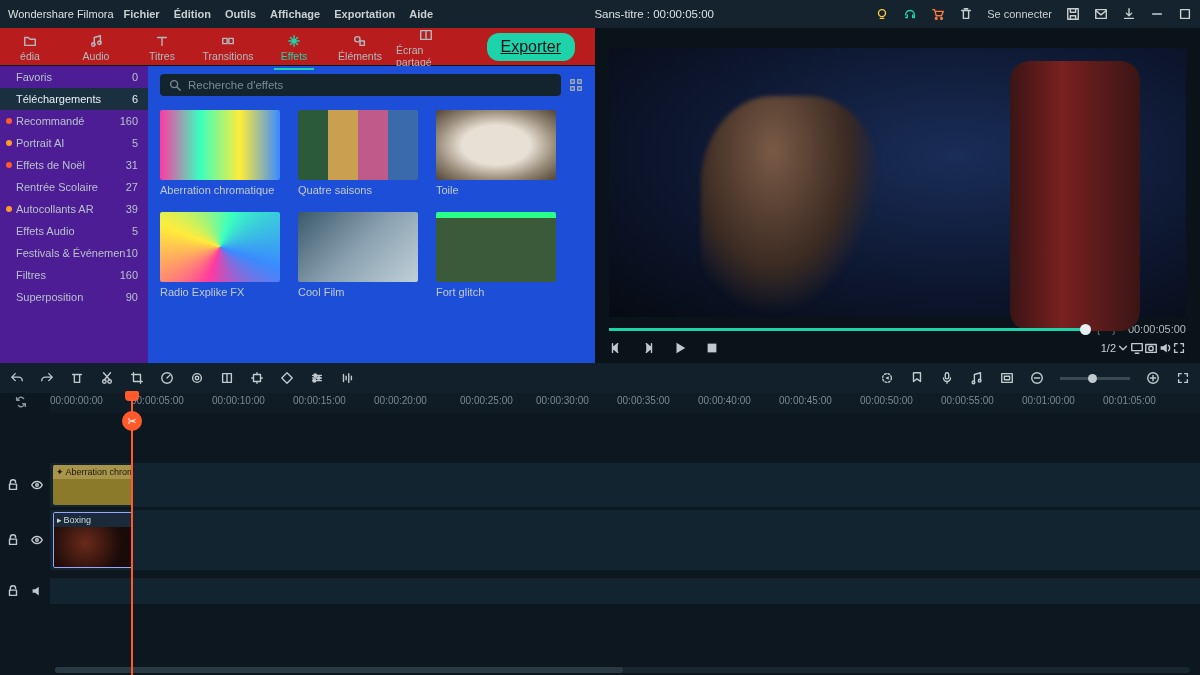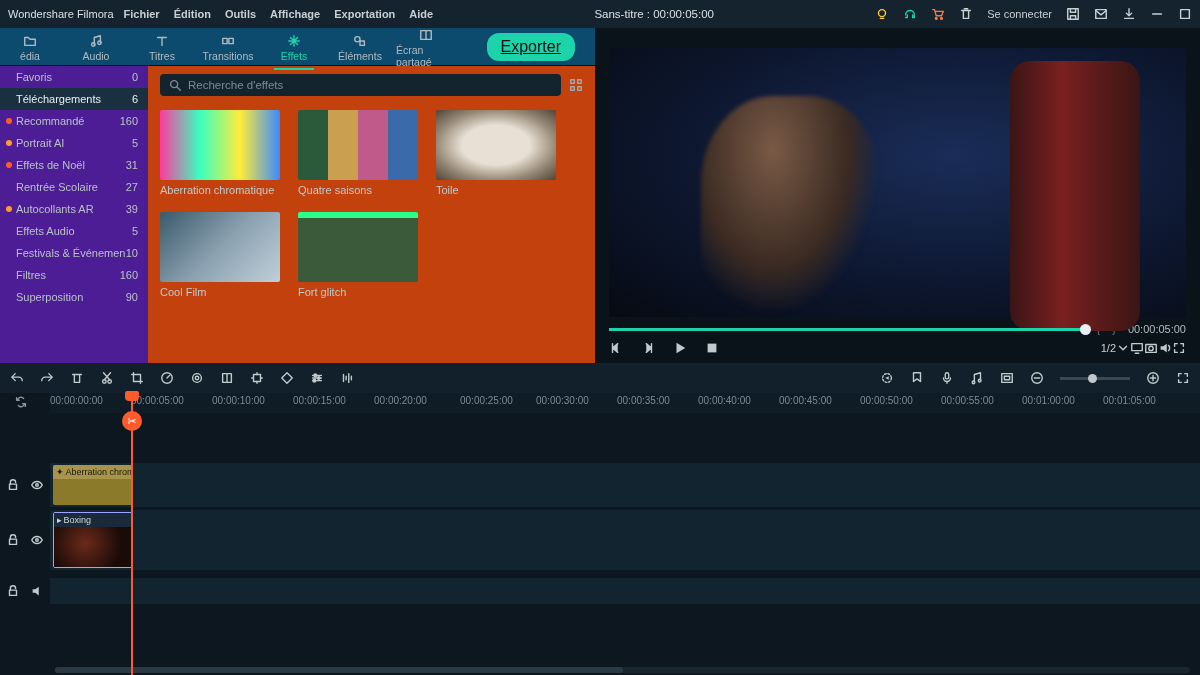--- a/index.html
+++ b/index.html
@@ -8,32 +8,32 @@
 .titlebar .app-name { font-size:11px; color:#d8e0e4; }
 .titlebar .menu { display:flex; gap:14px; font-size:11px; color:#c8d0d4;font-weight:bold; }
 .titlebar .menu span { cursor:pointer; }
 .titlebar .doc-title { flex:1; text-align:center; font-size:11.5px; color:#d8e0e4; }
 .titlebar .right-icons { display:flex; gap:14px; align-items:center; }
 .ico { width:14px; height:14px; display:inline-flex; align-items:center; justify-content:center; cursor:pointer; }
 .ico svg { width:100%; height:100%; }
 
 .upper { display:flex; height:335px; }
 .left-pane { width:595px; display:flex; flex-direction:column; background:#0f1a21; }
-.media-tabs { height:38px; display:flex; align-items:center; padding:0 8px 0 0; background:#0c4a6e; gap:6px; border-bottom:1px solid #0a1318; }
+.media-tabs { height:38px; display:flex; align-items:center; padding:0 8px 0 0; background:#b91c1c; gap:6px; border-bottom:1px solid #0a1318; }
 .media-tab { display:flex; flex-direction:column; align-items:center; gap:2px; width:60px; cursor:pointer; color:#b0bbc0; font-size:10.5px; padding-top:3px;}
 .media-tab.active { color:#1dd3a9; position:relative; }
 .media-tab.active::after { content:""; position:absolute; bottom:-8px; left:10px; right:10px; height:2px; background:#1dd3a9; }
 .export-btn { margin-left:auto; background:#1dd3a9; color:#0b1218; padding:5px 14px; border-radius:12px; font-size:16px; cursor:pointer; margin-right:12px;text-decoration:underline;}
 .body-row { display:flex; flex:1; min-height:0; }
 .sidebar { width:148px; background:#4c1d95; overflow:hidden; }
 .side-item { display:flex; align-items:center; justify-content:space-between; padding:5px 10px 5px 6px; font-size:11px; color:#b8c2c6; cursor:pointer; }
 .side-item .dot { width:6px;height:6px;border-radius:50%; margin-right:4px; }
 .side-item span.lbl { flex:1; white-space:nowrap; overflow:hidden; text-overflow:ellipsis; }
 .side-item.active { background:#1a3040; color:#e8f0f4; }
-.effects-area { flex:1; display:flex; flex-direction:column; background:#c2410c; padding:8px 12px; }
+.effects-area { flex:1; display:flex; flex-direction:column; background:#1d4ed8; padding:8px 12px; }
 .search-row { display:flex; align-items:center; gap:8px; margin-bottom:14px; }
 .search-box { flex:1; background:#14242f; border-radius:4px; padding:4px 8px; display:flex; align-items:center; gap:6px; color:#7b8a92; font-size:11.5px; }
 .grid-icon { width:14px; height:14px; cursor:pointer; color:#a0aab0; }
 .eff-grid { display:flex; flex-wrap:wrap; gap:16px 18px; align-content:flex-start; }
 .eff-item { width:120px; cursor:pointer; }
 .thumb { width:120px; height:70px; border-radius:2px; position:relative; overflow:hidden; }
 .eff-label { font-size:11px; color:#c0c9cd; margin-top:4px; white-space:nowrap; overflow:hidden; text-overflow:ellipsis;}
 
 .preview-pane { flex:1; background:#0b131a; display:flex; flex-direction:column; }
 .preview-video { flex:1; margin:20px 14px 0 14px; background:radial-gradient(ellipse at 60% 40%, #1a2d58 0%, #0d1730 55%, #060a12 100%); position:relative; }
@@ -293,20 +293,24 @@
             </div>
             <div class="eff-item">
               <div class="thumb" style="background:linear-gradient(90deg,#2a5a3a 0 25%,#caa050 25% 50%,#c05a8a 50% 75%,#3a6aaa 75%)"></div>
               <div class="eff-label">Quatre saisons</div>
             </div>
             <div class="eff-item">
               <div class="thumb" style="background:radial-gradient(ellipse,#e8e0d4 40%,#988a78 70%,#504438)"></div>
               <div class="eff-label">Toile</div>
             </div>
             <div class="eff-item">
+              <div class="thumb" style="background:conic-gradient(from 200deg,#ff3aa0,#ffec3a,#3affc0,#3a8aff,#ff3aa0)"></div>
+              <div class="eff-label">Radio Explike FX</div>
+            </div>
+            <div class="eff-item">
               <div class="thumb" style="background:linear-gradient(135deg,#3a5a6a,#8aa0b0,#c0d0d8)"></div>
               <div class="eff-label">Cool Film</div>
             </div>
             <div class="eff-item">
               <div class="thumb" style="background:linear-gradient(180deg,#2aff8a 0 8%,#3a5a3a 8% 100%)"></div>
               <div class="eff-label">Fort glitch</div>
             </div>
           </div>
       </div>
     </div>

